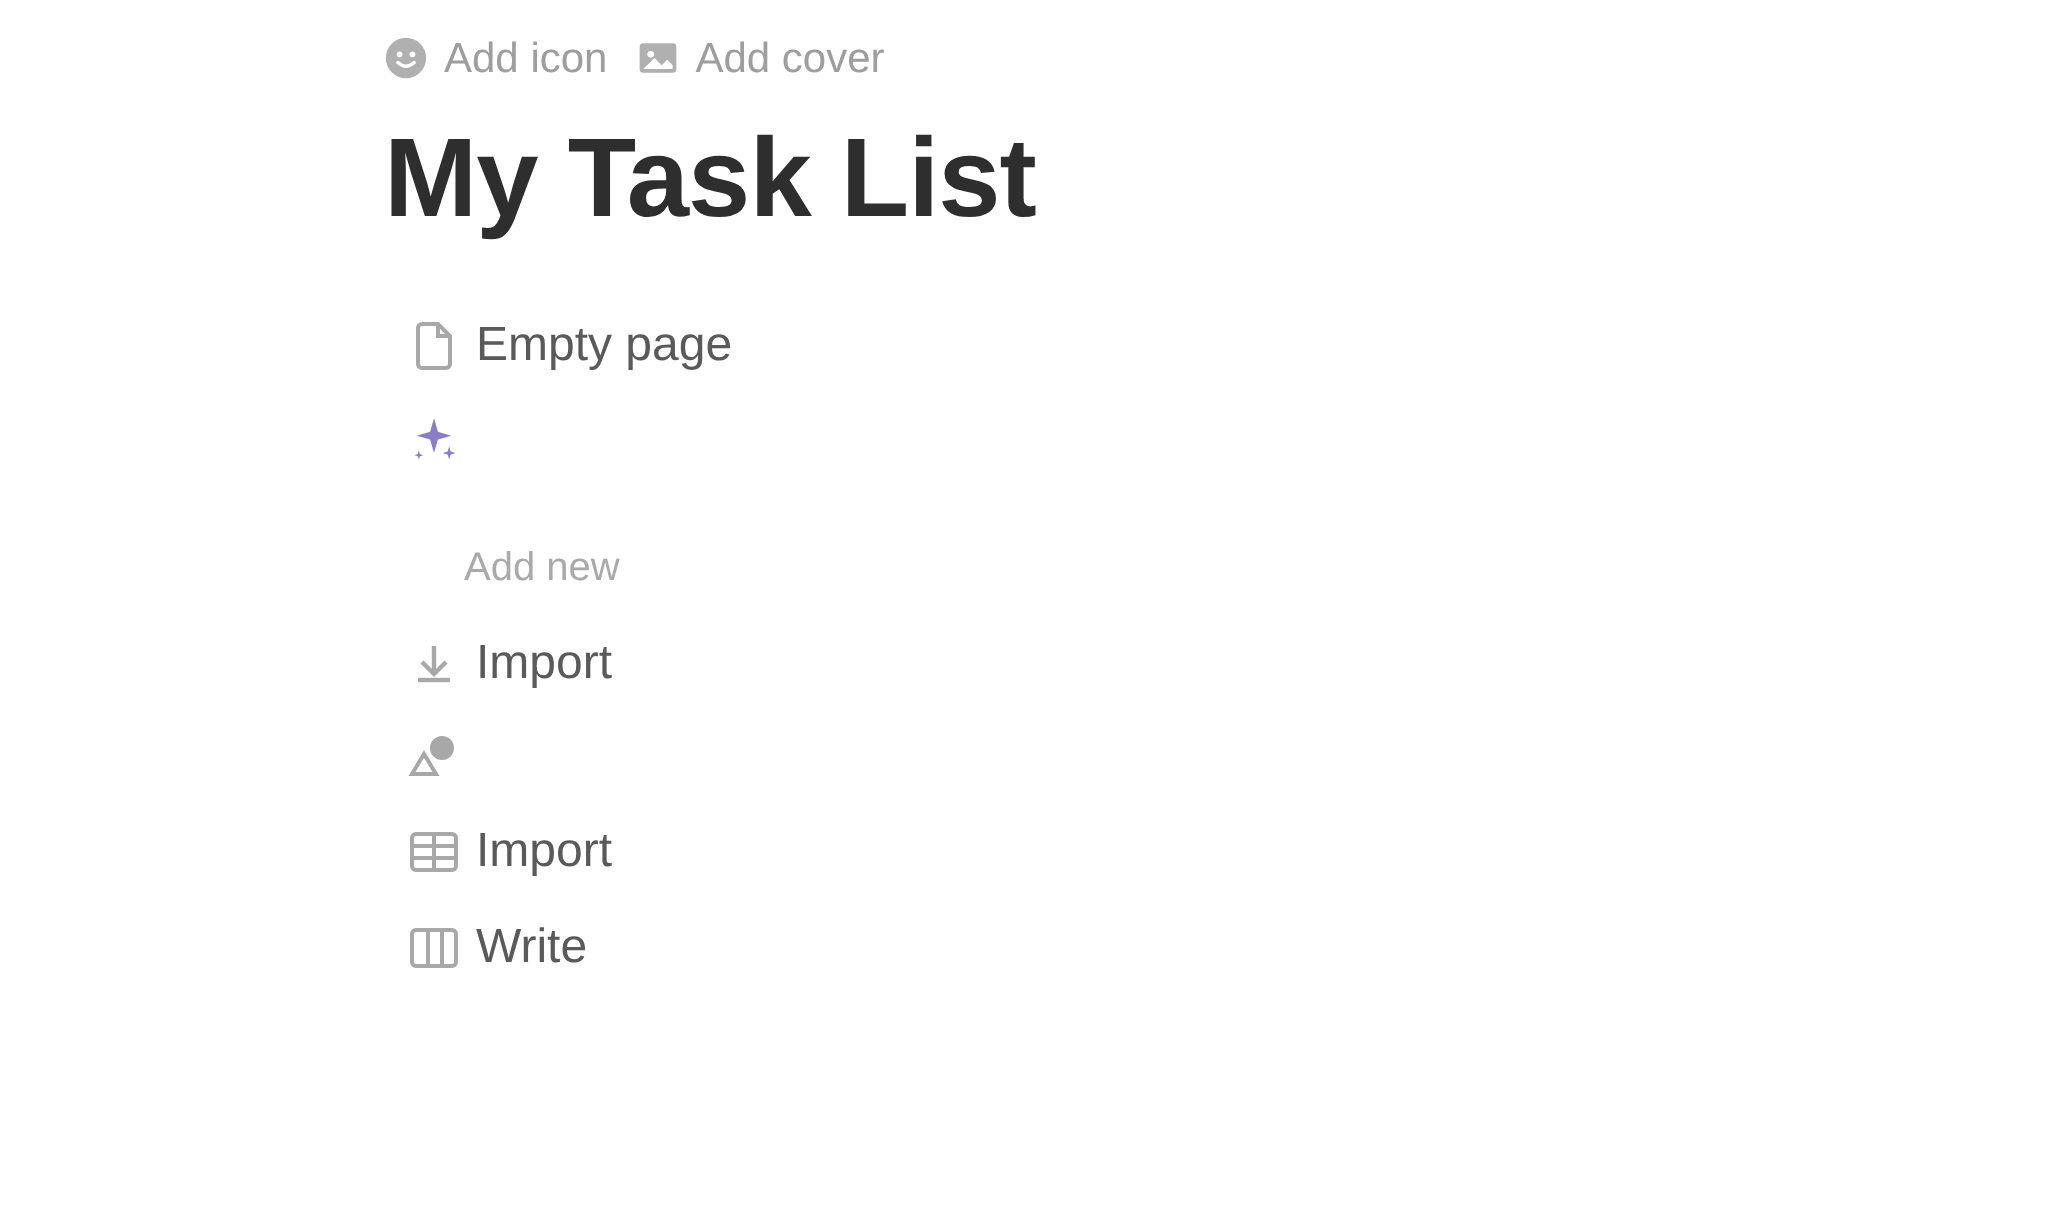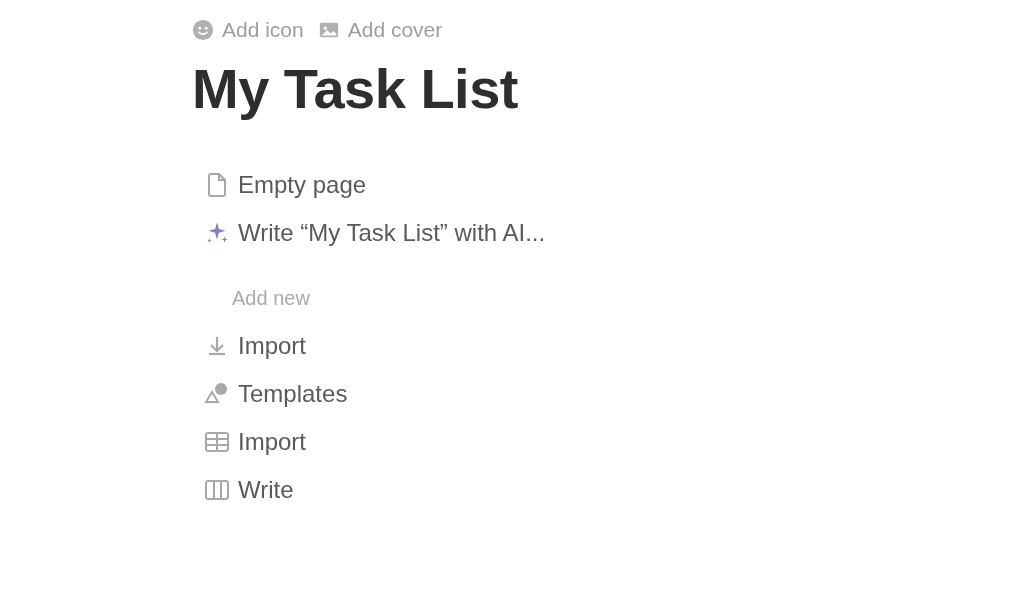--- a/index.html
+++ b/index.html
@@ -16,39 +16,38 @@
       padding-left: 192px;
     }
     .toolbar {
       display: flex;
       gap: 14px;
       align-items: center;
       margin-bottom: 14px;
     }
     .toolbar-item {
       display: flex;
-      align-items: center;
       gap: 8px;
       color: #9e9e9e;
       font-size: 21px;
       cursor: pointer;
     }
     .toolbar-icon {
       width: 22px;
       height: 22px;
       display: flex;
       align-items: center;
       justify-content: center;
       color: #b0b0b0;
     }
     .page-title {
       font-size: 56px;
       font-weight: 800;
       color: #2e2e2e;
-      margin-bottom: 40px;
+      margin-bottom: 28px;
       letter-spacing: -0.5px;
     }
     .option-row {
       display: flex;
       align-items: center;
       gap: 8px;
       padding: 10px 0 10px 12px;
       cursor: pointer;
     }
     .option-icon {
@@ -118,21 +117,20 @@
 </div>
 
 <div class="option-row">
   <span class="option-icon ai-icon">
     <svg width="26" height="26" viewBox="0 0 24 24" fill="currentColor">
       <path d="M12 2 L13.8 8.2 L20 10 L13.8 11.8 L12 18 L10.2 11.8 L4 10 L10.2 8.2 Z"></path>
       <path d="M19 15 L19.7 17.3 L22 18 L19.7 18.7 L19 21 L18.3 18.7 L16 18 L18.3 17.3 Z"></path>
       <path d="M5 17 L5.5 18.5 L7 19 L5.5 19.5 L5 21 L4.5 19.5 L3 19 L4.5 18.5 Z"></path>
     </svg>
   </span>
-  <span class="option-label">Write “My Task List” with AI...</span>
 </div>
 
 <div class="section-label">Add new</div>
 
 <div class="option-row">
   <span class="option-icon">
     <svg width="24" height="24" viewBox="0 0 24 24" fill="none" stroke="currentColor" stroke-width="2.2">
       <path d="M12 3v13"></path>
       <path d="M6 11l6 6 6-6"></path>
       <path d="M4 20h16"></path>
@@ -141,21 +139,20 @@
   <span class="option-label">Import</span>
 </div>
 
 <div class="option-row">
   <span class="option-icon">
     <svg width="26" height="24" viewBox="0 0 26 24" fill="currentColor">
       <circle cx="17" cy="7" r="6"></circle>
       <path d="M2 20 L8 10 L14 20 Z" fill="#ffffff" stroke="currentColor" stroke-width="2"></path>
     </svg>
   </span>
-  <span class="option-label">Templates</span>
 </div>
 
 <div class="option-row">
   <span class="option-icon">
     <svg width="26" height="24" viewBox="0 0 26 24" fill="none" stroke="currentColor" stroke-width="2">
       <rect x="2" y="3" width="22" height="18" rx="2"></rect>
       <line x1="2" y1="9" x2="24" y2="9"></line>
       <line x1="2" y1="15" x2="24" y2="15"></line>
       <line x1="13" y1="3" x2="13" y2="21"></line>
     </svg>

